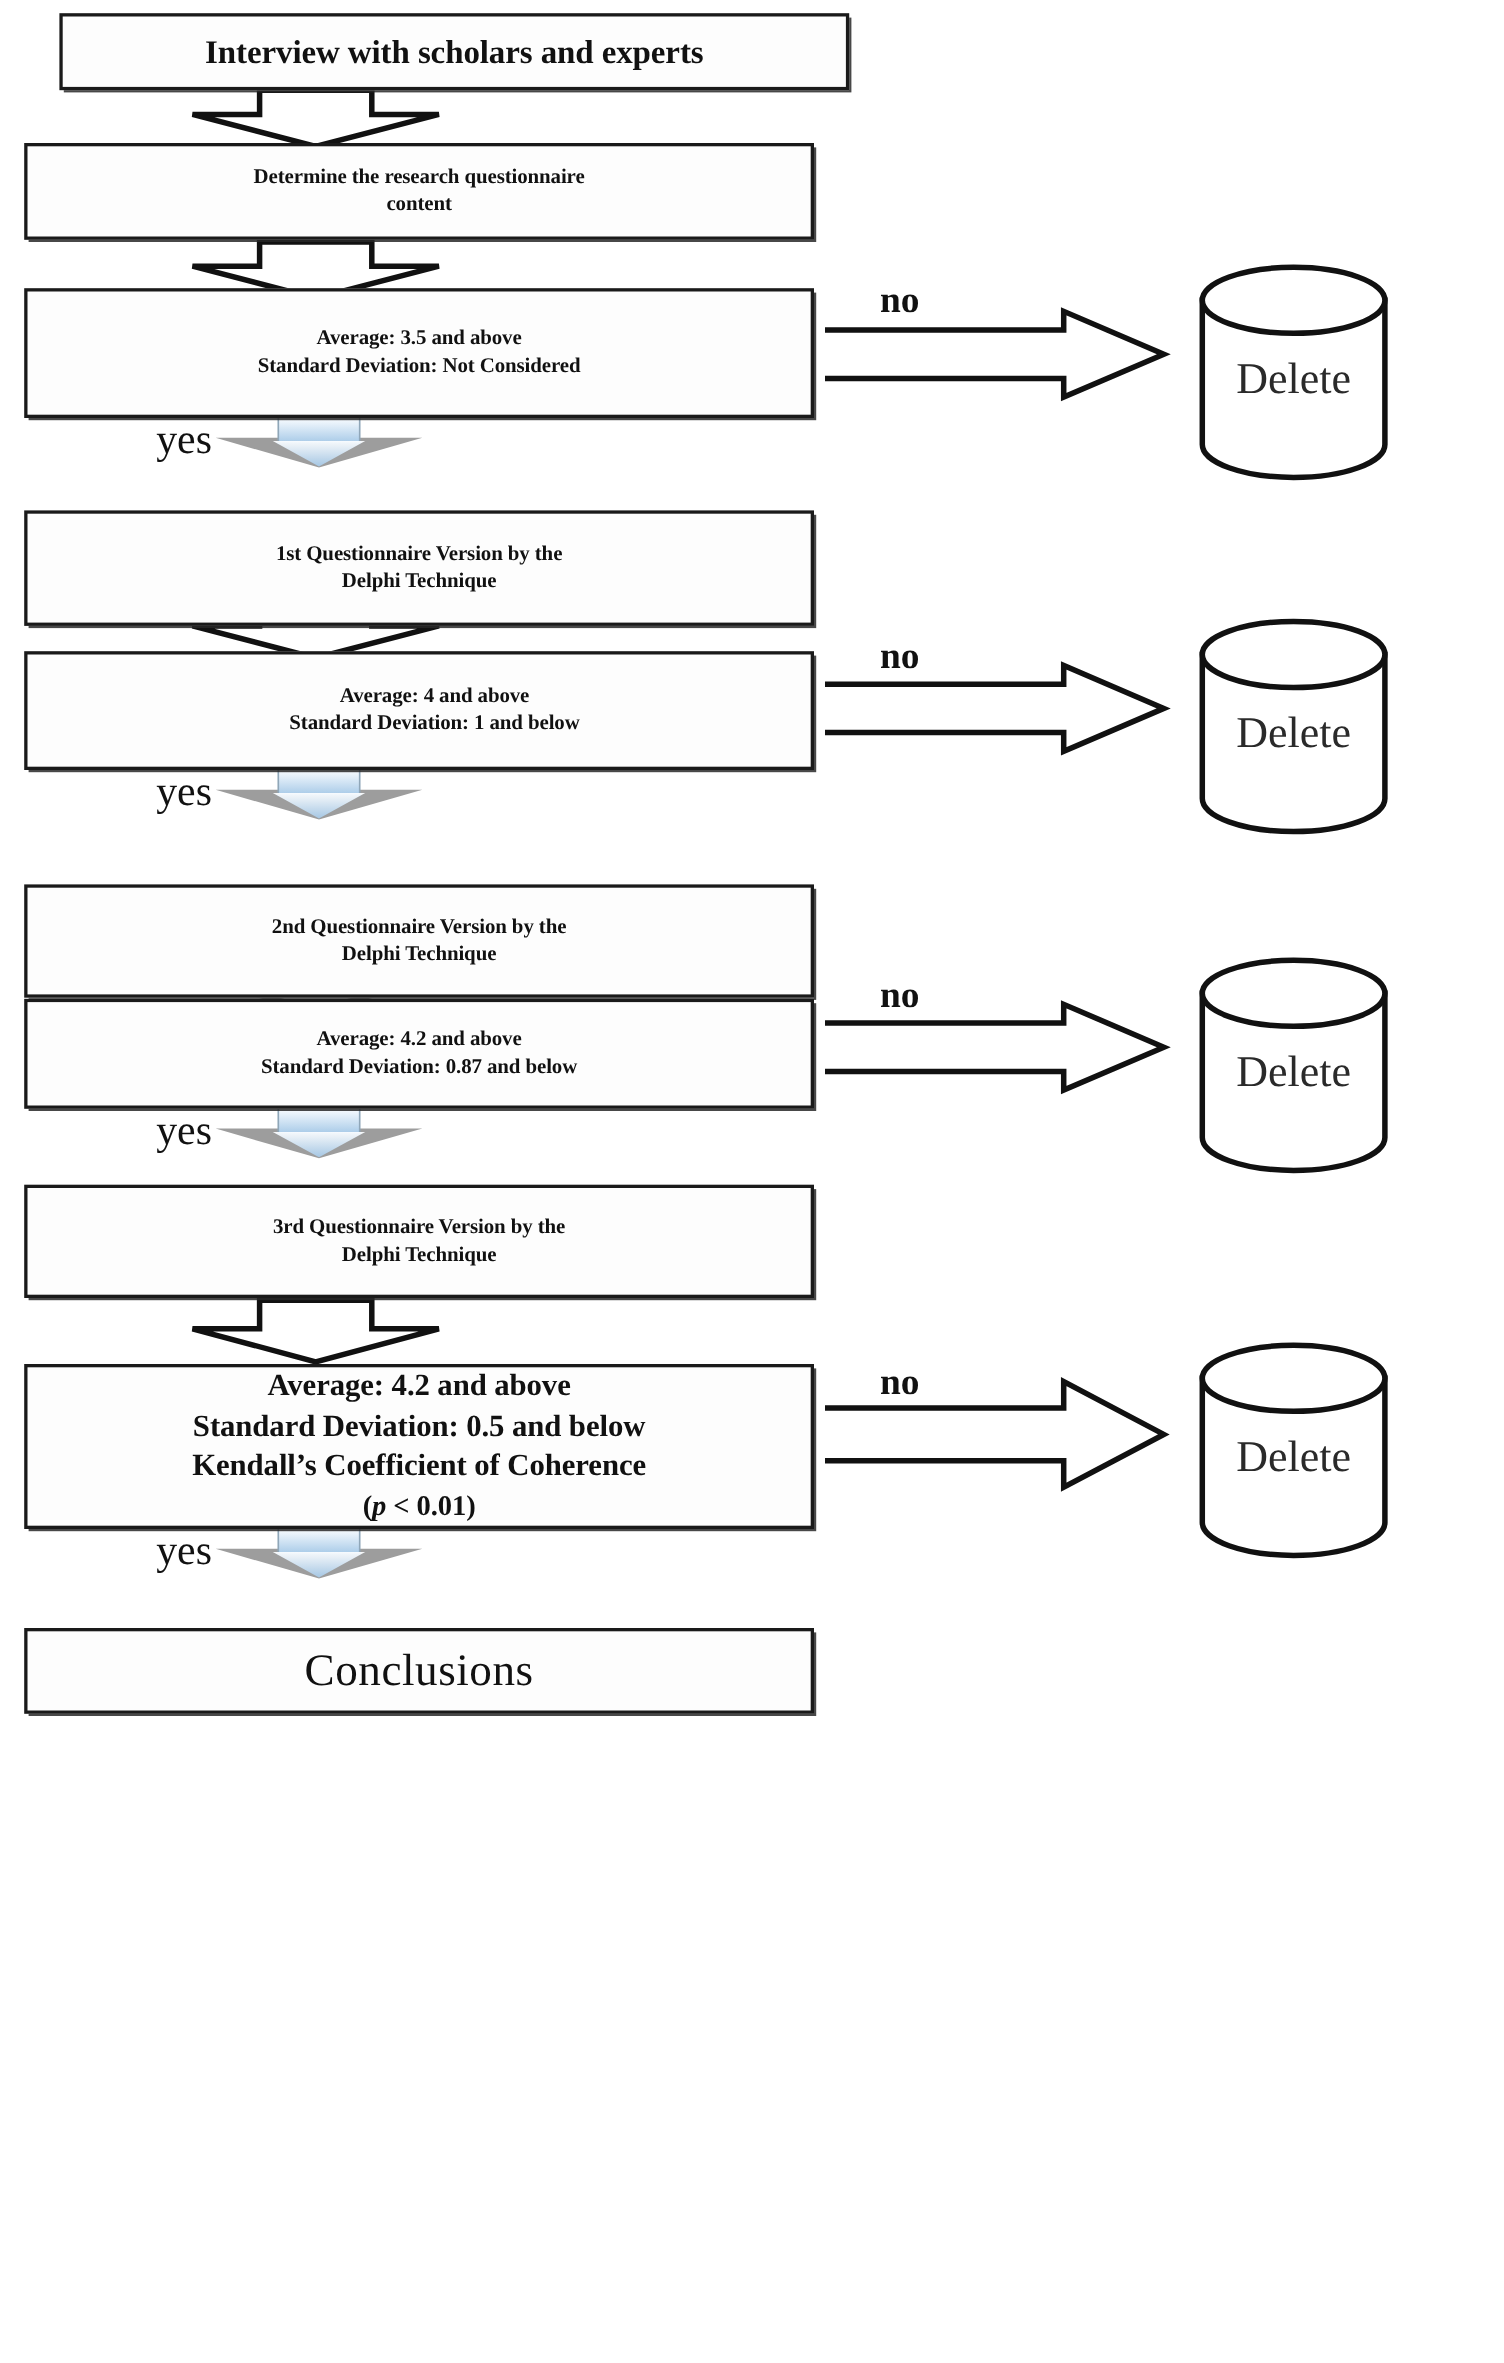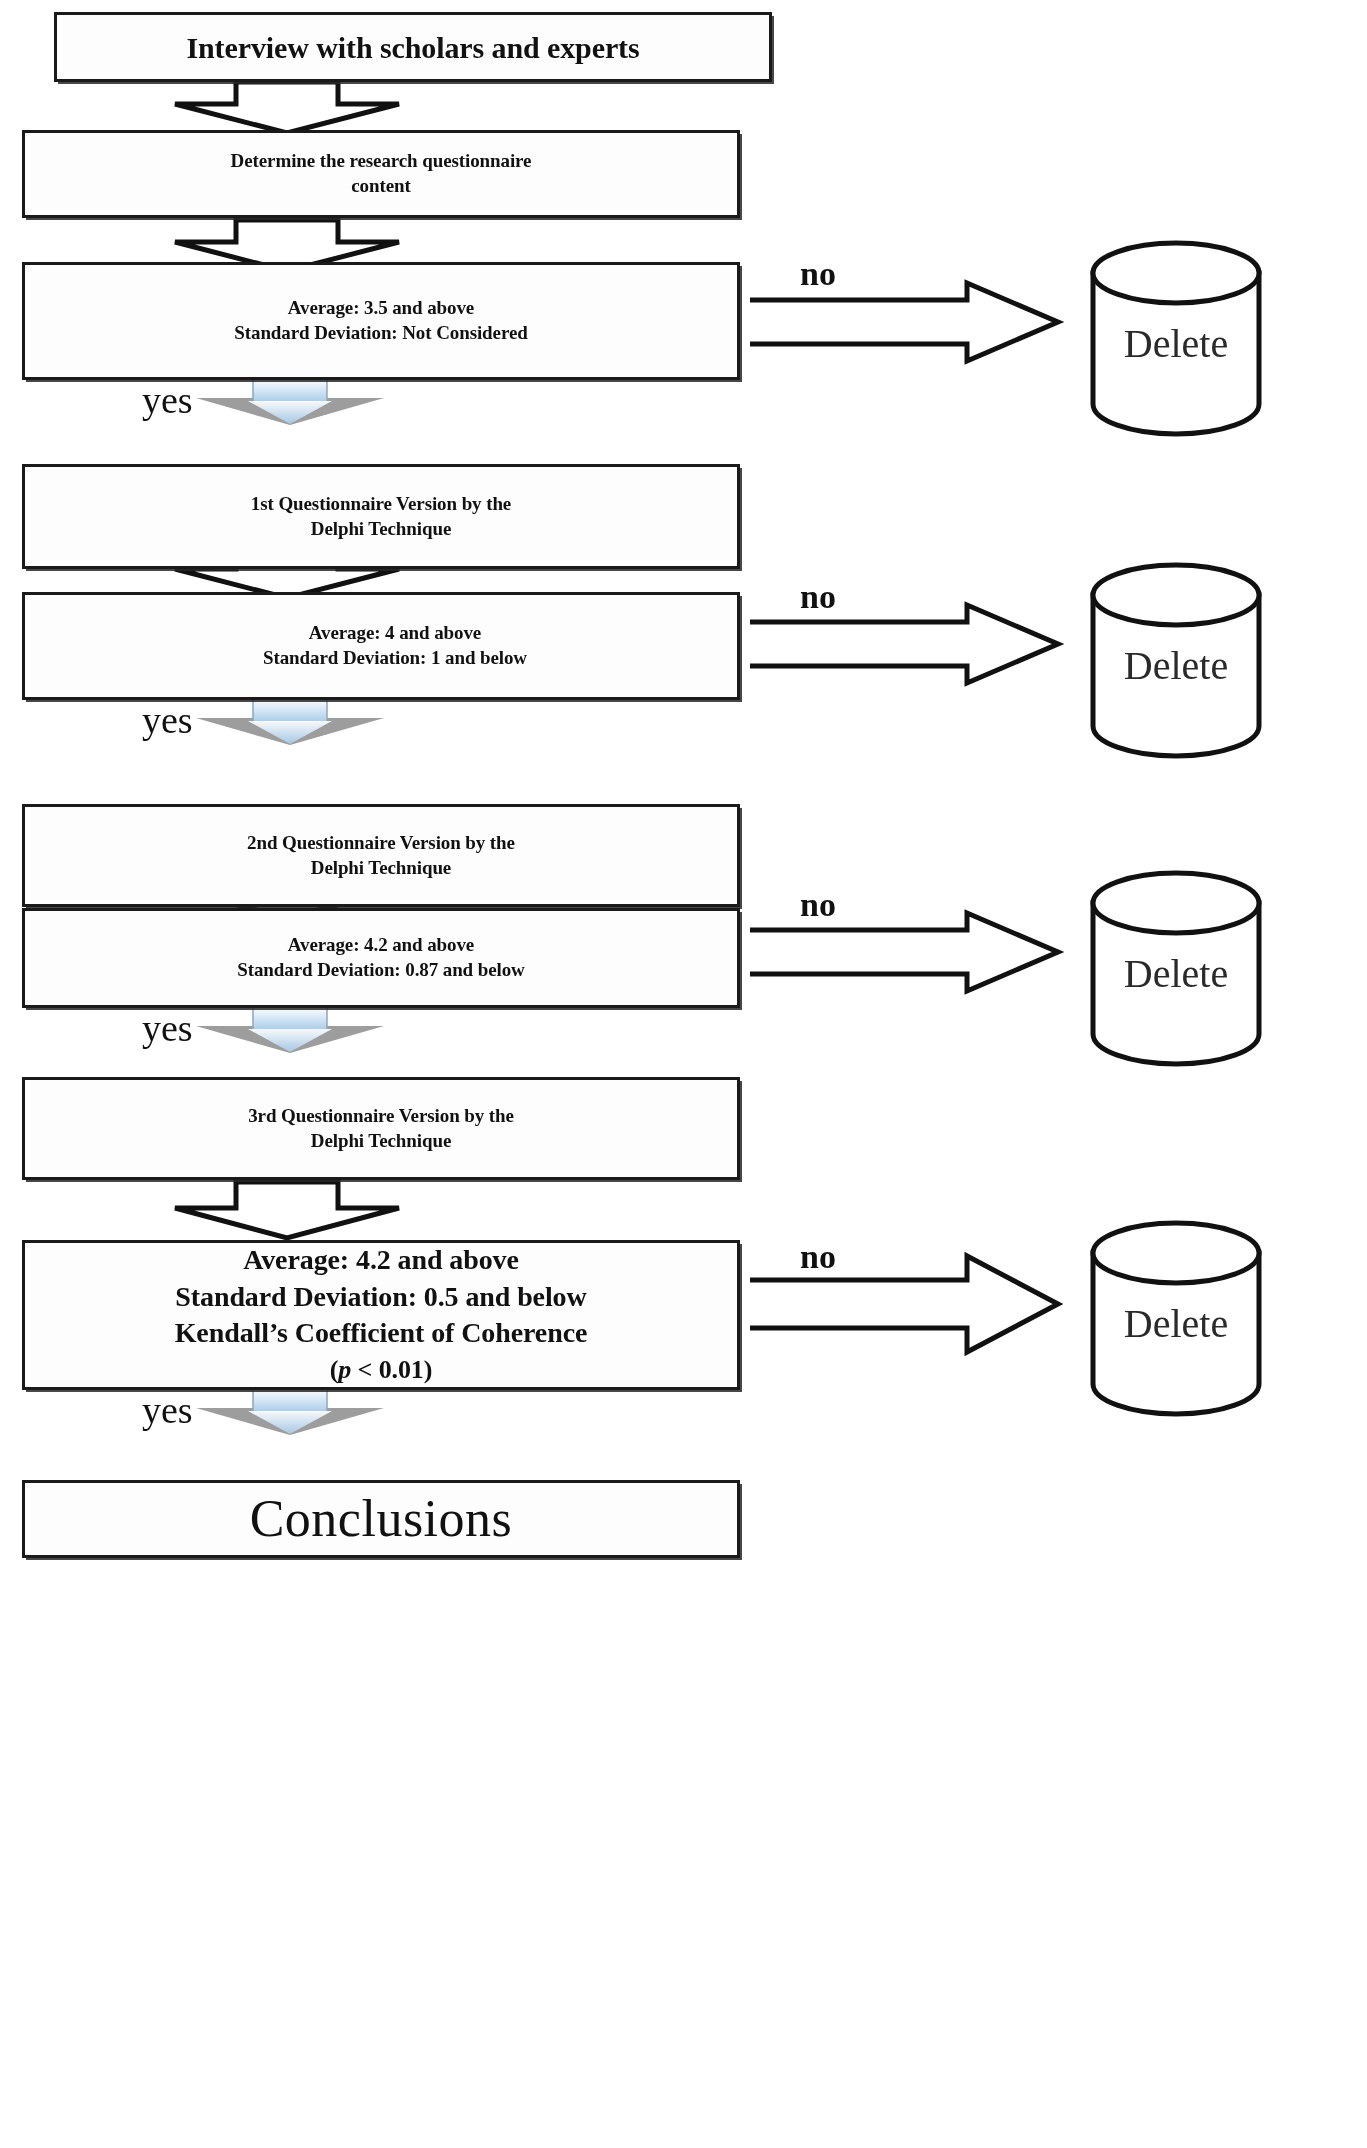--- a/index.html
+++ b/index.html
@@ -35,21 +35,21 @@
     color: #111111;
     line-height: 1.30;
     padding: 0 10px;
     letter-spacing: -0.1px;
   }
   .box.plain .txt { font-weight: bold; }
 
   
   .box.concl .txt {
     font-weight: normal;
-    font-size: 52px;
+    font-size: 41px;
     letter-spacing: 0.5px;
   }
 
   .fs-30 { font-size: 30px; }
   .fs-29 { font-size: 19px; }
   .fs-28 { font-size: 28px; }
 
   
   .edge-label {
     position: absolute;

